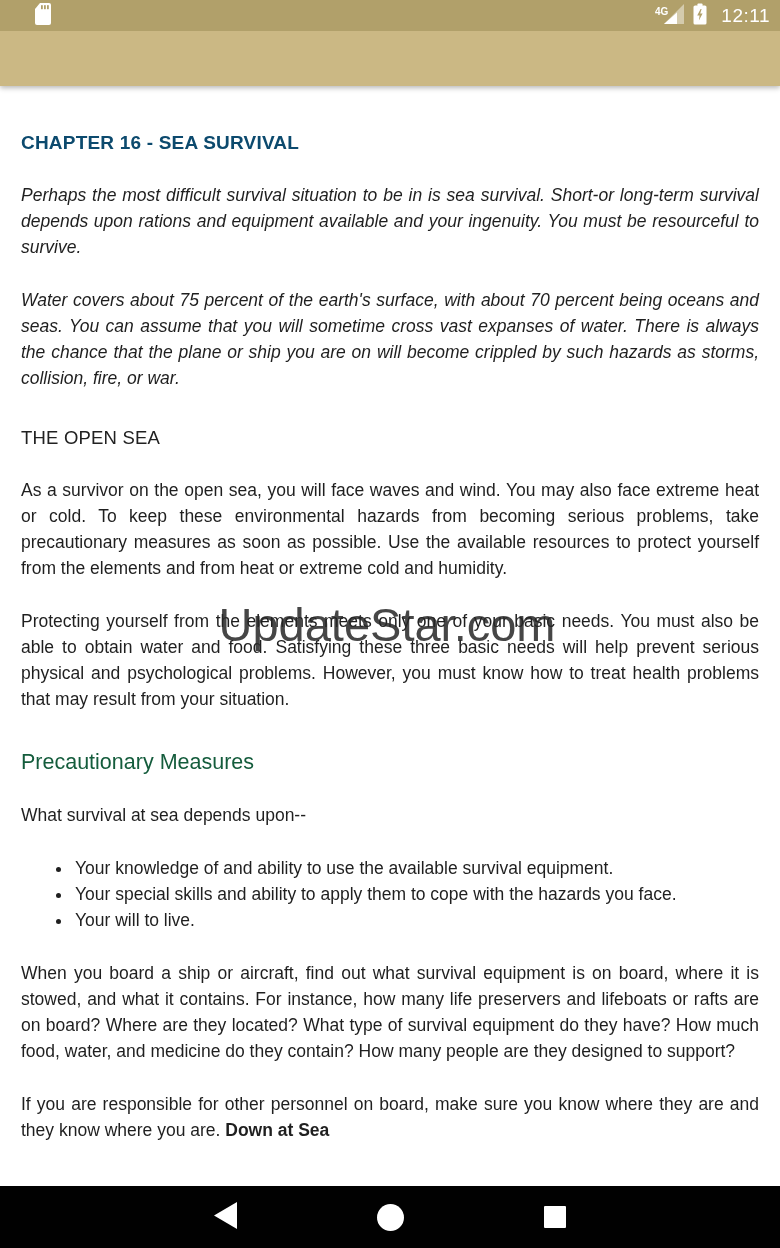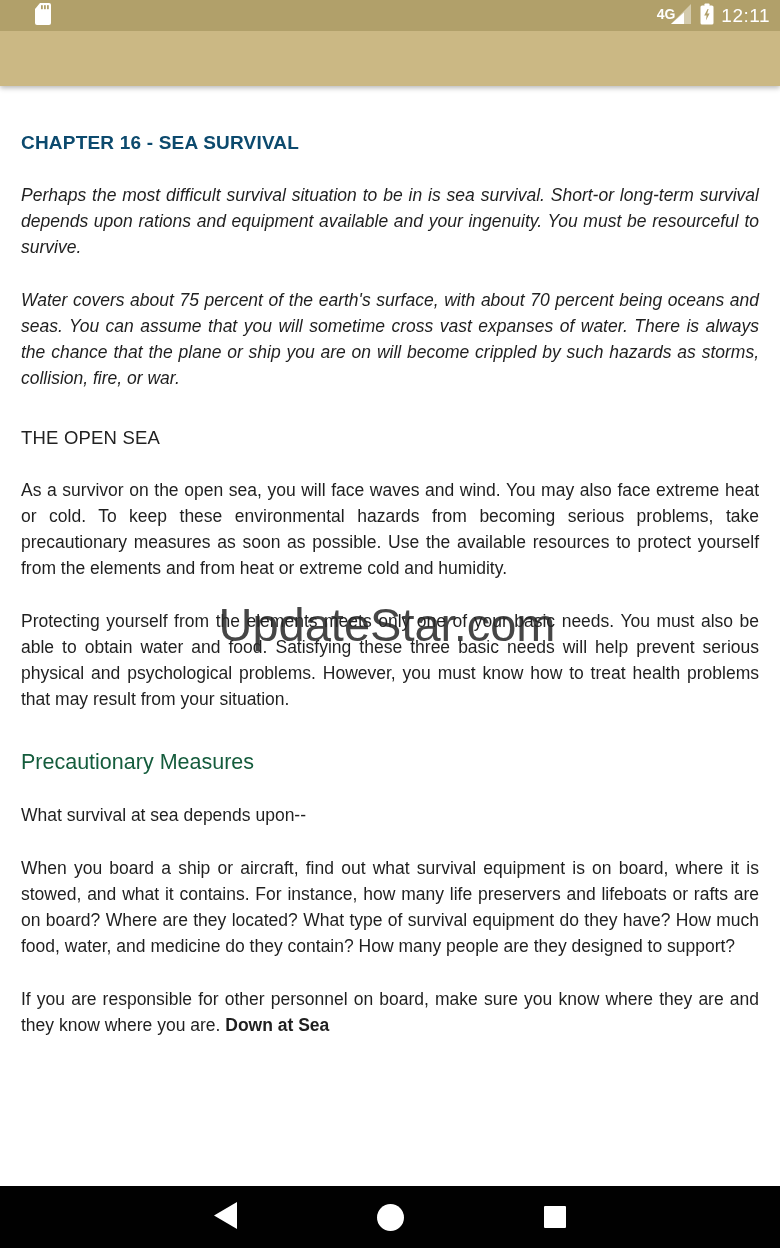--- a/index.html
+++ b/index.html
@@ -22,34 +22,35 @@
     background: #b1a06a;
     display: flex;
     align-items: center;
     padding: 0 10px 0 33px;
     color: #ffffff;
     z-index: 5;
   }
   .status-left { display: flex; align-items: center; flex: 1; }
   .status-right { display: flex; align-items: center; }
   .net-label {
-    font-size: 14px;
+    font-size: 10px;
     font-weight: bold;
     color: #ffffff;
     align-self: flex-start;
     margin-top: 3px;
     margin-right: -4px;
     letter-spacing: 0;
   }
   .signal-icon { margin-right: 8px; }
   .battery-icon { margin-right: 7px; }
   .clock {
     font-size: 19px;
     color: #ffffff;
     letter-spacing: 0.5px;
+    margin-left: 7px;
   }
 
   
   .app-header {
     position: absolute;
     top: 31px; left: 0; right: 0;
     height: 55px;
     background: #cbb884;
     box-shadow: 0 2px 5px rgba(0,0,0,0.28);
     z-index: 4;
@@ -201,20 +202,25 @@
     <h2 class="section-title">THE OPEN SEA</h2>
 
     <p>As a survivor on the open sea, you will face waves and wind. You may also face extreme heat or cold. To keep these environmental hazards from becoming serious problems, take precautionary measures as soon as possible. Use the available resources to protect yourself from the elements and from heat or extreme cold and humidity.</p>
 
     <p>Protecting yourself from the elements meets only one of your basic needs. You must also be able to obtain water and food. Satisfying these three basic needs will help prevent serious physical and psychological problems. However, you must know how to treat health problems that may result from your situation.</p>
 
     <h2 class="section-title green">Precautionary Measures</h2>
 
     <p>What survival at sea depends upon--</p>
 
+    <ul>
+      <li>Your knowledge of and ability to use the available survival equipment.</li>
+      <li>Your special skills and ability to apply them to cope with the hazards you face.</li>
+      <li>Your will to live.</li>
+    </ul>
 
     <p>When you board a ship or aircraft, find out what survival equipment is on board, where it is stowed, and what it contains. For instance, how many life preservers and lifeboats or rafts are on board? Where are they located? What type of survival equipment do they have? How much food, water, and medicine do they contain? How many people are they designed to support?</p>
 
     <p><span>If you are responsible for other personnel on board, make sure you know where they are and they know where you are. </span><span class="bold-run">Down at Sea</span></p>
   </div>
 
   <div class="watermark">UpdateStar.com</div>
 
   <div class="nav-bar">
     <button class="nav-btn">

